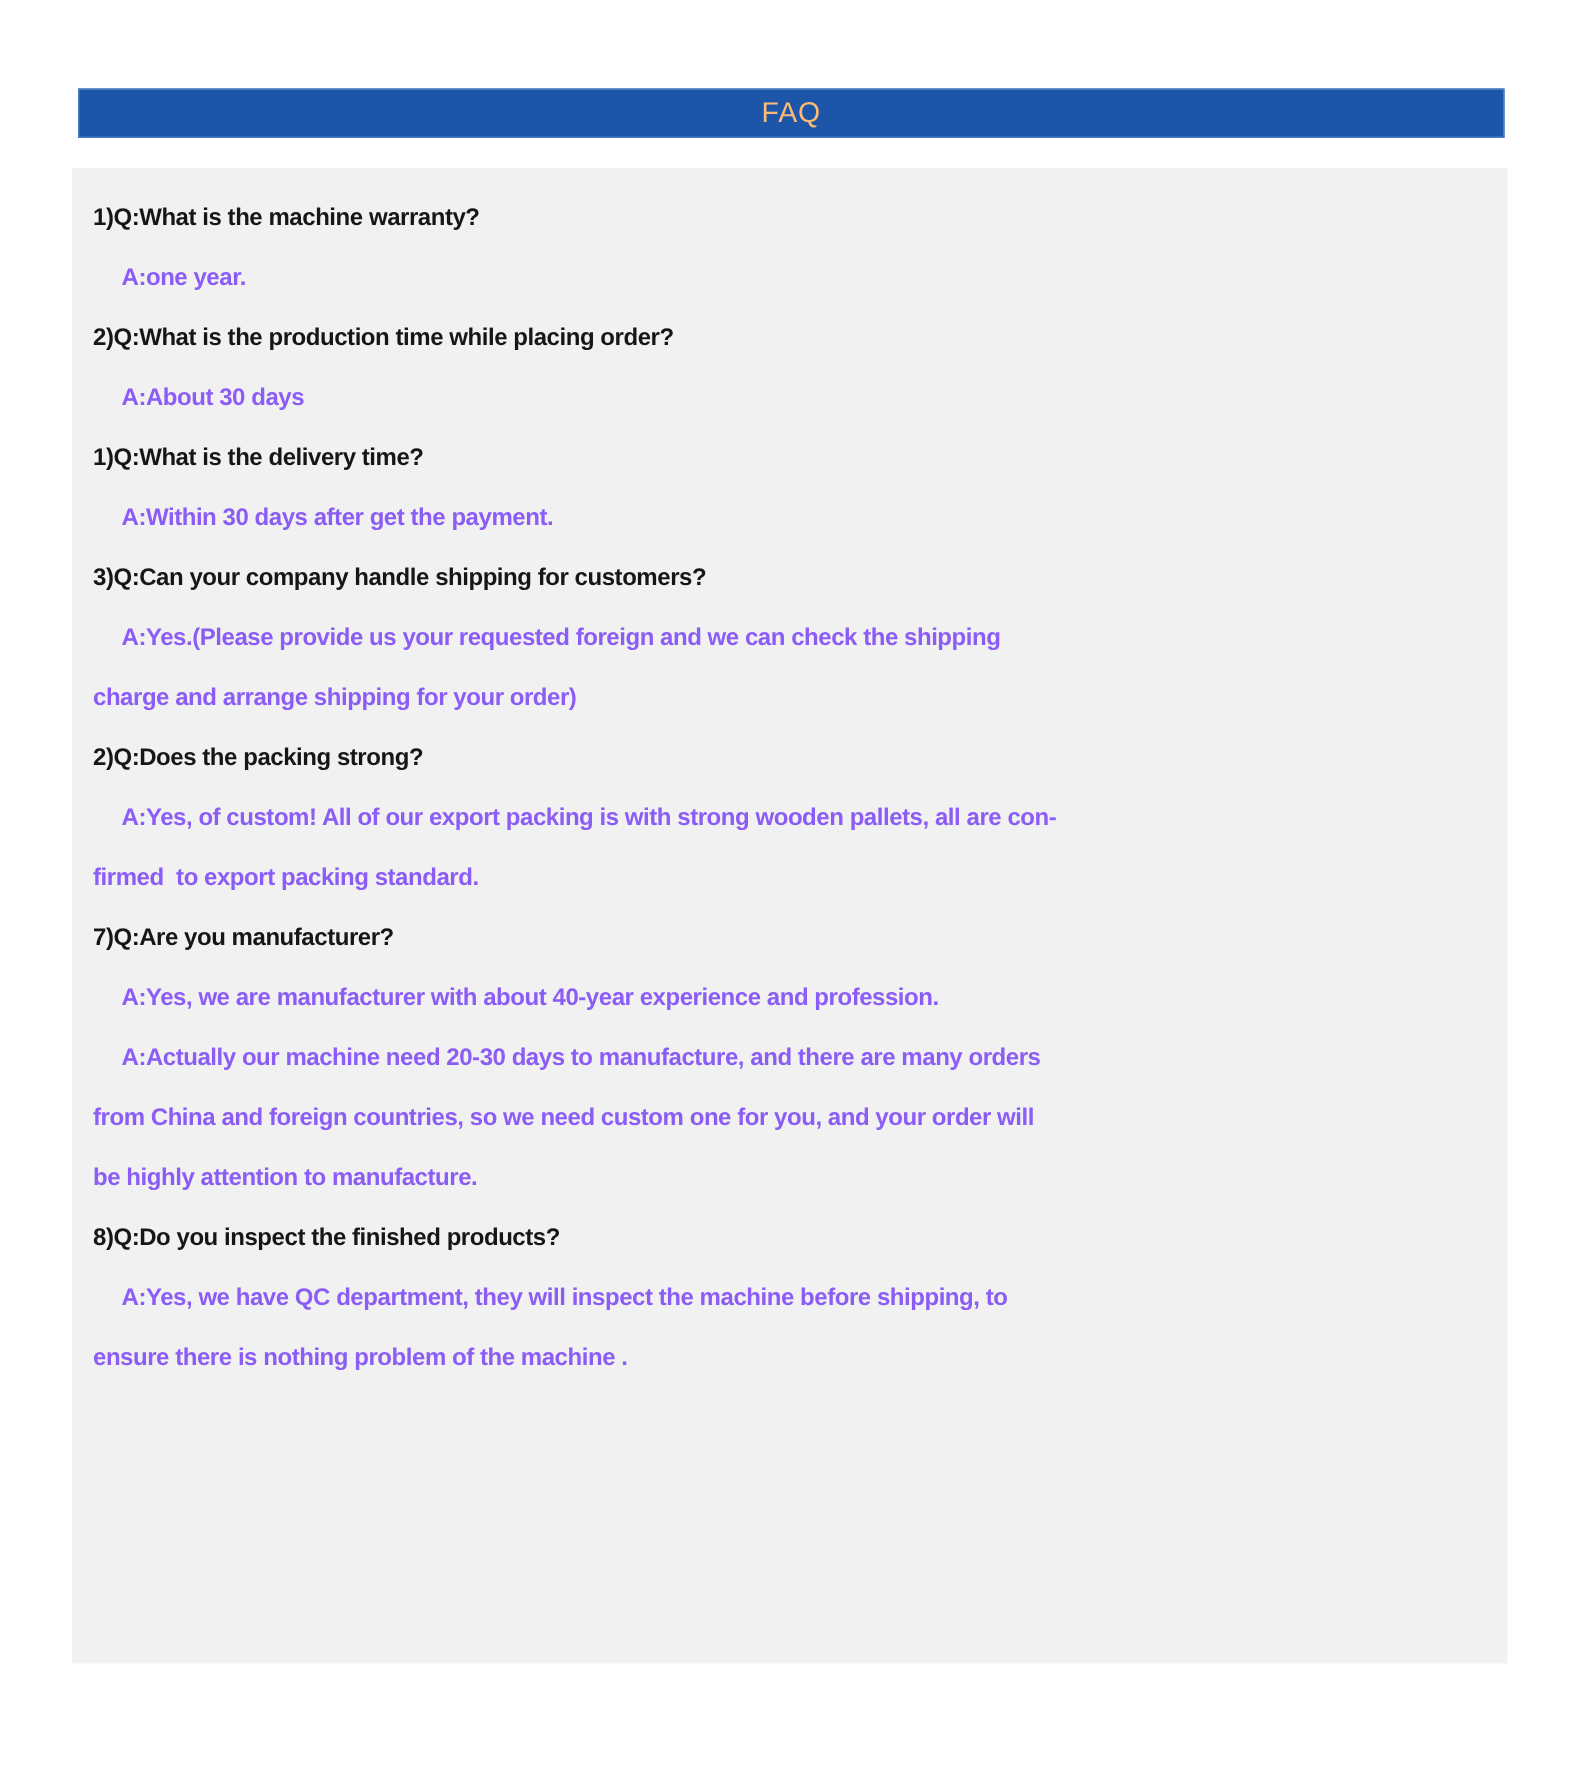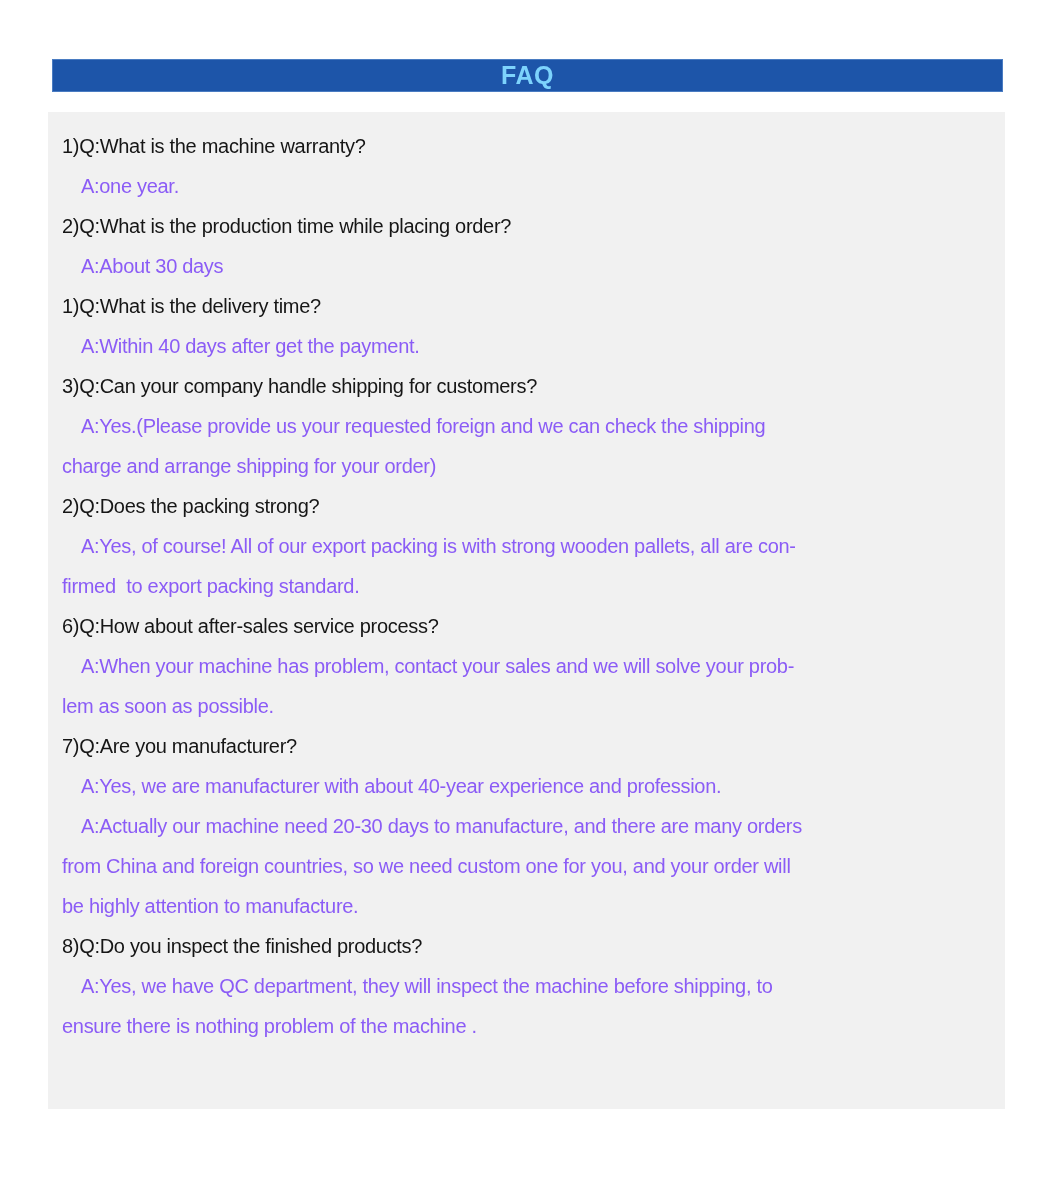--- a/index.html
+++ b/index.html
@@ -21,39 +21,39 @@
     top: 59px;
     width: 951px;
     height: 33px;
     background: #1d55a9;
     border: 1px solid #4a7cc2;
     display: flex;
     align-items: center;
     justify-content: center;
   }
   .faq-header-title {
-    color: #7dd3fc;
-    font-size: 25px;
-    font-weight: bold;
+    color: #fdba74;
+    font-size: 19px;
+    font-weight: normal;
     letter-spacing: 0.5px;
   }
   .faq-body {
     position: absolute;
     left: 48px;
     top: 112px;
     width: 957px;
     height: 997px;
     background: #f1f1f1;
     padding: 14px 0 0 14px;
   }
   .line {
     height: 40px;
     line-height: 40px;
-    font-size: 20px;
-    font-weight: normal;
+    font-size: 16px;
+    font-weight: bold;
     white-space: pre; 
     letter-spacing: -0.3px;
   }
   .line.q {
     color: #161616;
   }
   .line.a {
     color: #8b5cf6;
   }
   .line.a.first {
@@ -76,40 +76,35 @@
       <div class="line a first">A:one year.</div>
     </div>
 
     <div>
       <div class="line q">2)Q:What is the production time while placing order?</div>
       <div class="line a first">A:About 30 days</div>
     </div>
 
     <div>
       <div class="line q">1)Q:What is the delivery time?</div>
-      <div class="line a first">A:Within 40 days after get the payment.</div>
+      <div class="line a first">A:Within 30 days after get the payment.</div>
     </div>
 
     <div>
       <div class="line q">3)Q:Can your company handle shipping for customers?</div>
       <div class="line a first">A:Yes.(Please provide us your requested foreign and we can check the shipping</div>
       <div class="line a">charge and arrange shipping for your order)</div>
     </div>
 
     <div>
       <div class="line q">2)Q:Does the packing strong?</div>
-      <div class="line a first">A:Yes, of course! All of our export packing is with strong wooden pallets, all are con-</div>
+      <div class="line a first">A:Yes, of custom! All of our export packing is with strong wooden pallets, all are con-</div>
       <div class="line a">firmed  to export packing standard.</div>
     </div>
 
-    <div>
-      <div class="line q">6)Q:How about after-sales service process?</div>
-      <div class="line a first">A:When your machine has problem, contact your sales and we will solve your prob-</div>
-      <div class="line a">lem as soon as possible.</div>
-    </div>
 
     <div>
       <div class="line q">7)Q:Are you manufacturer?</div>
       <div class="line a first">A:Yes, we are manufacturer with about 40-year experience and profession.</div>
     </div>
 
     <div>
       <div class="line a first">A:Actually our machine need 20-30 days to manufacture, and there are many orders</div>
       <div class="line a">from China and foreign countries, so we need custom one for you, and your order will</div>
       <div class="line a">be highly attention to manufacture.</div>

